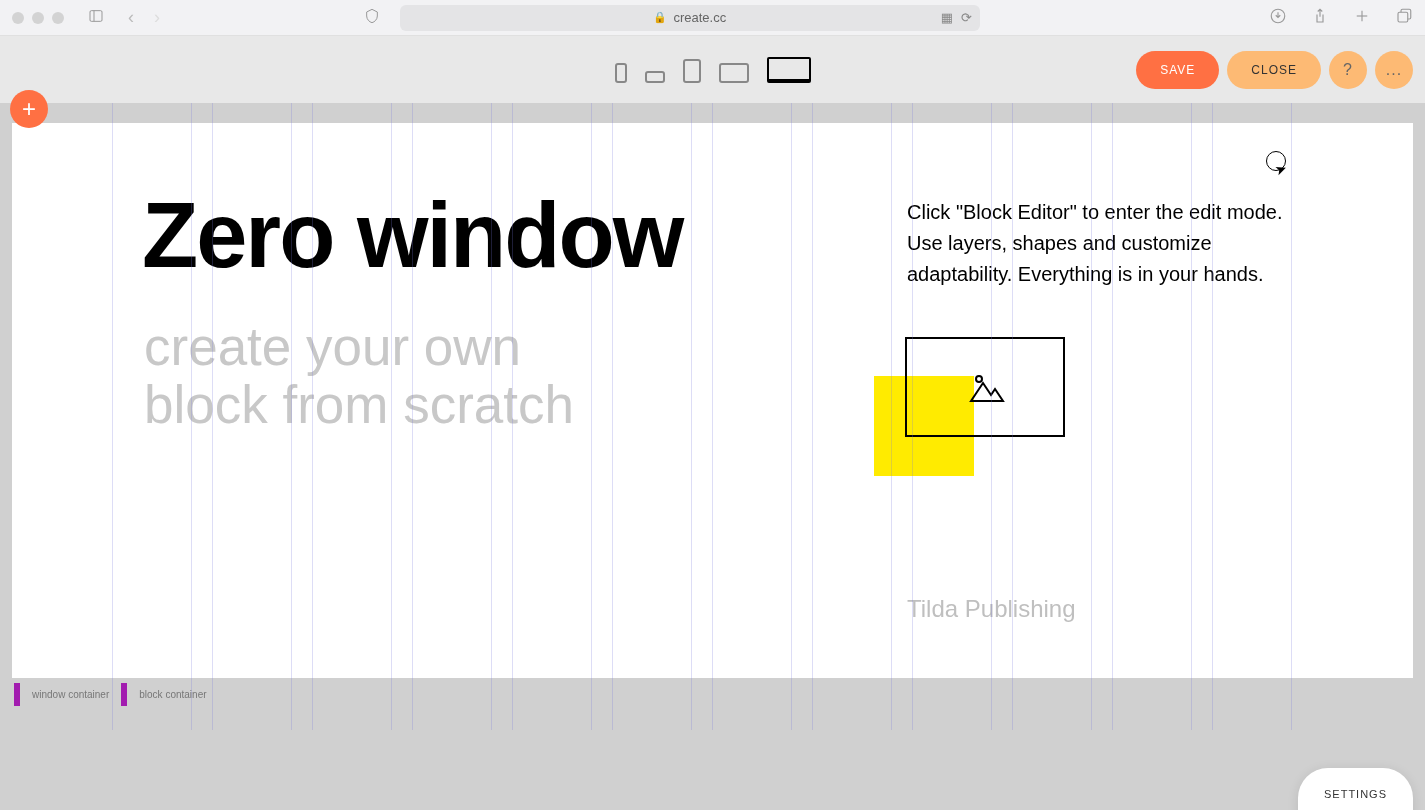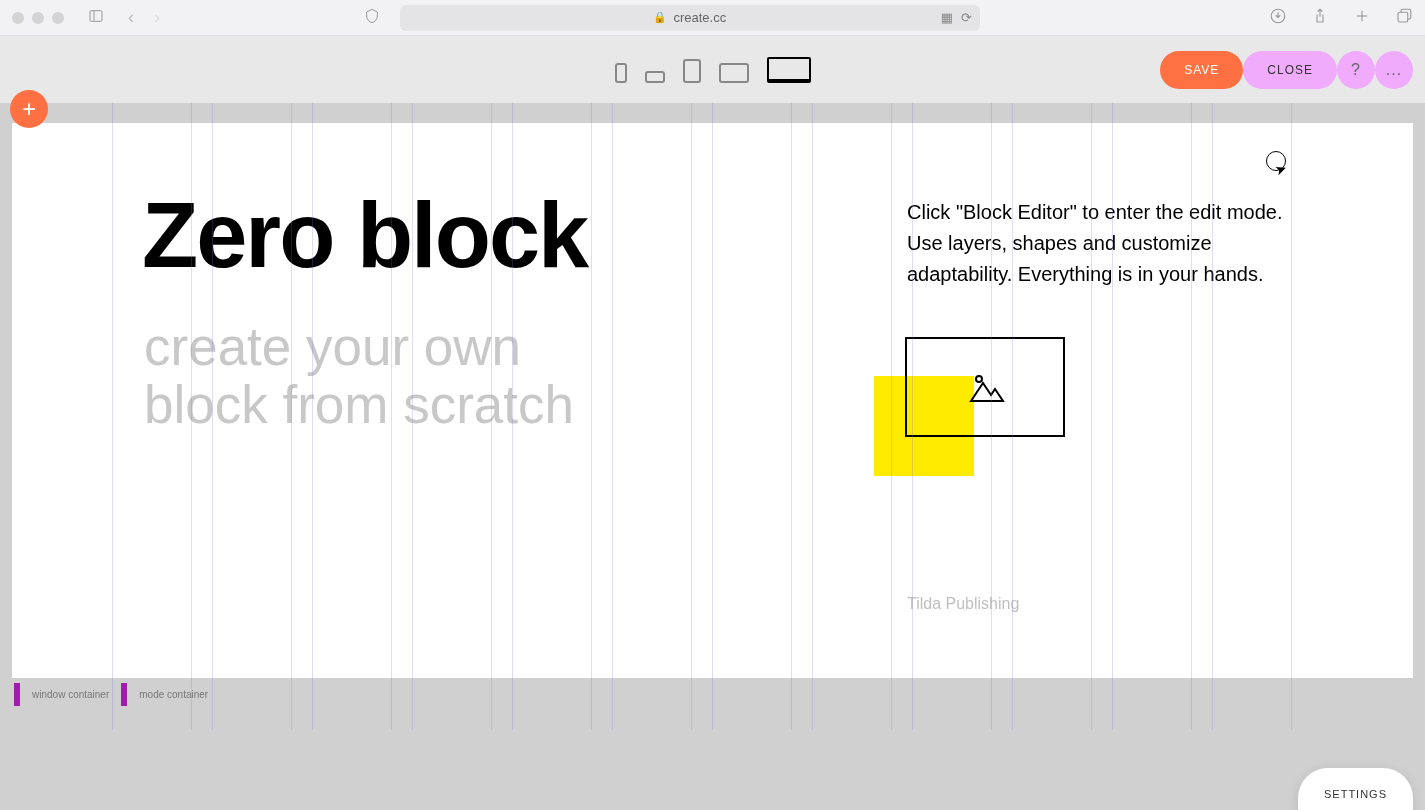--- a/index.html
+++ b/index.html
@@ -88,33 +88,34 @@
     .device.desktop {
       width: 44px; height: 26px;
       border: 2px solid #000;
       border-bottom: 4px solid #000;
       position: relative;
     }
     .toolbar-right {
       position: absolute;
       right: 12px;
       display: flex;
+      gap: 8px;
     }
     .btn {
       height: 38px;
       border-radius: 19px;
       padding: 0 24px;
       display: flex;
       align-items: center;
       justify-content: center;
       font-size: 12px;
       letter-spacing: 1px;
       font-weight: 500;
       cursor: pointer;
-      background: #f0abfc;
+      background: #fdba74;
     }
     .btn.save { background: #ff7043; color: #fff; }
     .btn.close { color: #333; }
     .btn.round { width: 38px; padding: 0; border-radius: 50%; color: #666; font-size: 16px; }
     
     .canvas-area {
       position: absolute;
       top: 103px;
       left: 0; right: 0; bottom: 0;
       background: #d0d0d0;
@@ -188,21 +189,21 @@
       background: transparent;
       display: flex;
       align-items: center;
       justify-content: center;
     }
     .img-box svg { width: 40px; height: 40px; }
     .caption {
       position: absolute;
       left: 895px;
       top: 472px;
-      font-size: 16px;
+      font-size: 24px;
       color: #bfbfbf;
       font-family: Arial, sans-serif;
     }
     .cursor-circle {
       position: absolute;
       left: 1254px;
       top: 28px;
       width: 20px; height: 20px;
       border: 1.5px solid #000;
       border-radius: 50%;
@@ -307,21 +308,21 @@
     <div class="btn save">SAVE</div>
     <div class="btn close">CLOSE</div>
     <div class="btn round">?</div>
     <div class="btn round">...</div>
   </div>
 </div>
 
 <div class="canvas-area">
 
   <div class="artboard">
-    <div class="heading">Zero block</div>
+    <div class="heading">Zero window</div>
     <div class="subhead" style="white-space:pre-line">create your own
 block from scratch</div>
     <div class="description">Click "Block Editor" to enter the edit mode. Use layers, shapes and customize adaptability. Everything is in your hands.</div>
     <div class="yellow-sq"></div>
     <div class="img-box">
       <svg viewBox="0 0 40 40">
         <circle cx="14" cy="12" r="3" fill="none" stroke="#000" stroke-width="2"></circle>
         <path d="M6 34 L18 16 L26 28 L30 22 L38 34 Z" fill="none" stroke="#000" stroke-width="2"></path>
       </svg>
     </div>
@@ -340,17 +341,17 @@
     <div class="grid-col" style="left:600px; width:80px"></div>
     <div class="grid-col" style="left:700px; width:80px"></div>
     <div class="grid-col" style="left:800px; width:80px"></div>
     <div class="grid-col" style="left:900px; width:80px"></div>
     <div class="grid-col" style="left:1000px; width:80px"></div>
     <div class="grid-col" style="left:1100px; width:80px"></div>
   </div>
 
   <div class="ruler-labels">
     <div>window container</div>
-    <div>mode container</div>
+    <div>block container</div>
   </div>
 
   <div class="settings-btn">SETTINGS</div>
 </div>
 
 </body></html>

